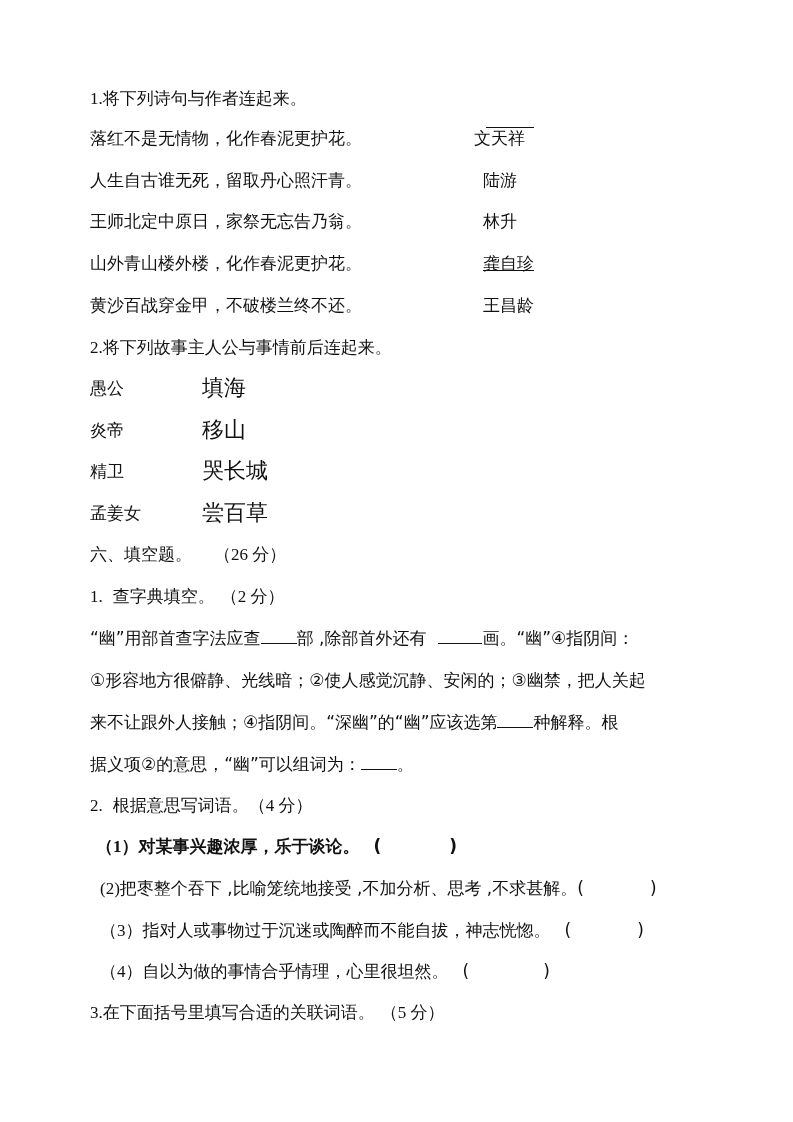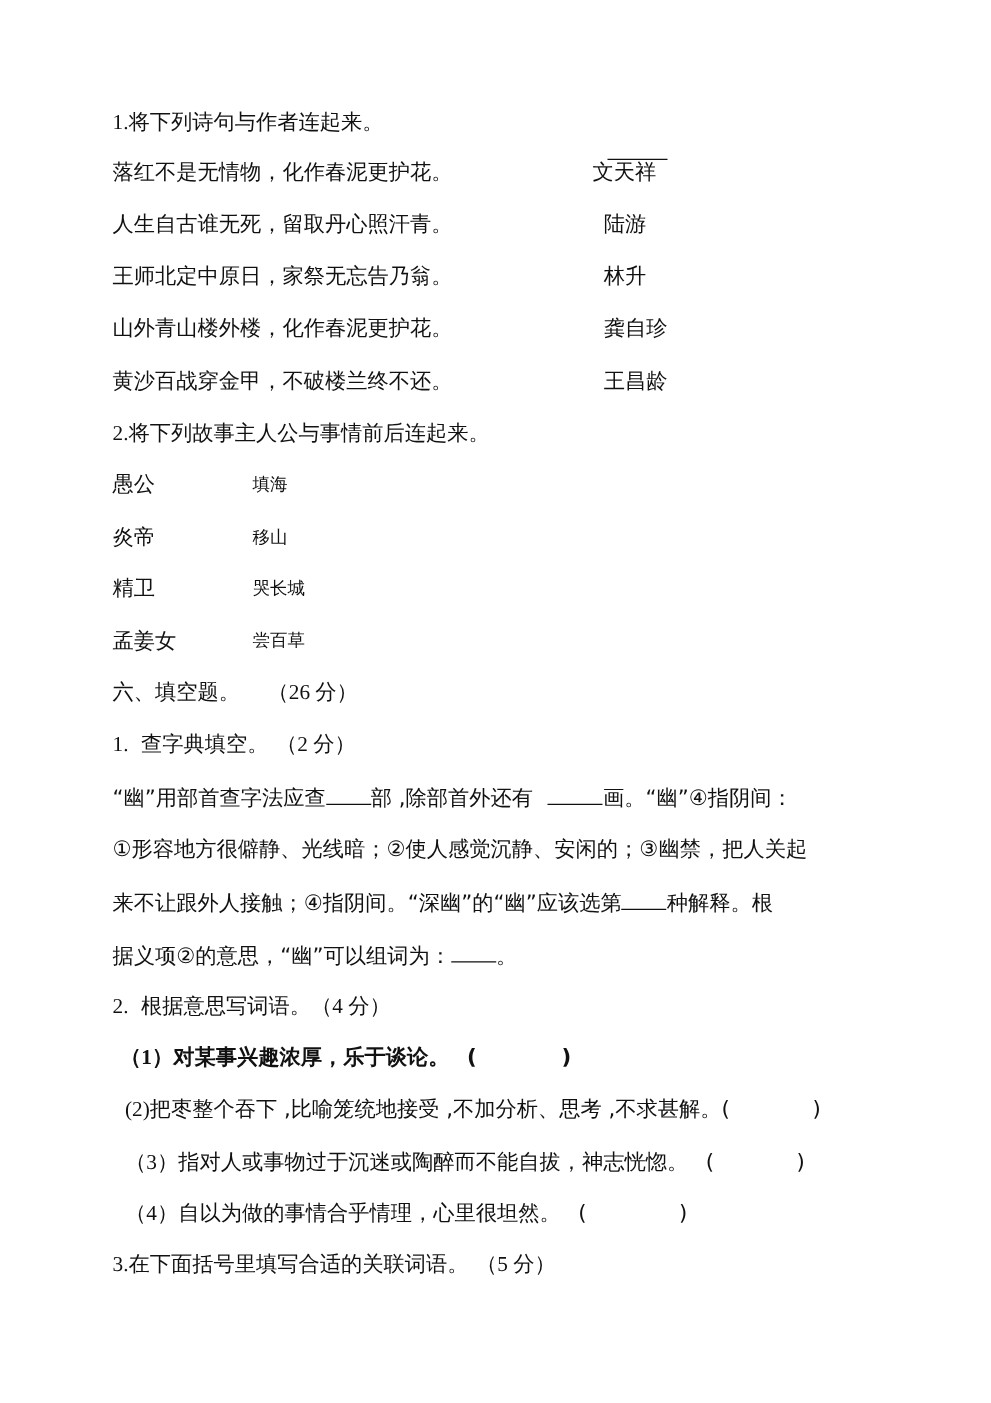--- a/index.html
+++ b/index.html
@@ -7,21 +7,21 @@
       width: 793px; height: 1122px; position: relative; overflow: hidden;
       font-family: "DejaVu Sans", "Liberation Sans", sans-serif;
       color: #111111;
     }
     .line {
       position: absolute; left: 90px; font-size: 17px; line-height: 22px;
       white-space: nowrap;
     }
     .num { font-family: "Liberation Serif", "DejaVu Serif", serif; font-size: 17px; }
     .author { position: absolute; font-size: 17px; line-height: 22px; white-space: nowrap; }
-    .col2 { position: absolute; left: 202px; font-size: 14px; line-height: 22px; white-space: nowrap; }
+    .col2 { position: absolute; left: 202px; font-size: 22px; line-height: 22px; white-space: nowrap; }
     .blank { display: inline-block; border-bottom: 1px solid #111; height: 16px; vertical-align: baseline; }
     .paren-gap { display: inline-block; }
     .overline-mark { position: absolute; left: 486px; top: 127px; width: 48px; height: 1px; background: #111; }
   </style>
 </head>
 <body>
 
 <div class="line" style="top:87px;">
   <span class="num">1.</span><span>将下列诗句与作者连起来。</span>
 </div>
@@ -29,21 +29,21 @@
 <div class="line" style="top:127px;">落红不是无情物，化作春泥更护花。</div>
 <div class="line" style="top:169px;">人生自古谁无死，留取丹心照汗青。</div>
 <div class="line" style="top:210px;">王师北定中原日，家祭无忘告乃翁。</div>
 <div class="line" style="top:252px;">山外青山楼外楼，化作春泥更护花。</div>
 <div class="line" style="top:294px;">黄沙百战穿金甲，不破楼兰终不还。</div>
 
 <div class="overline-mark"></div>
 <div class="author" style="left:474px; top:127px;">文天祥</div>
 <div class="author" style="left:483px; top:169px;">陆游</div>
 <div class="author" style="left:483px; top:210px;">林升</div>
-<div class="author" style="left:483px; top:252px;">龚自珍</div>
+<div class="author" style="left:483px; top:252px;text-decoration:underline;">龚自珍</div>
 <div class="author" style="left:483px; top:294px;">王昌龄</div>
 
 <div class="line" style="top:336px;">
   <span class="num">2.</span><span>将下列故事主人公与事情前后连起来。</span>
 </div>
 
 <div class="line" style="top:377px;">愚公</div>
 <div class="line" style="top:419px;">炎帝</div>
 <div class="line" style="top:460px;">精卫</div>
 <div class="line" style="top:502px;">孟姜女</div>

